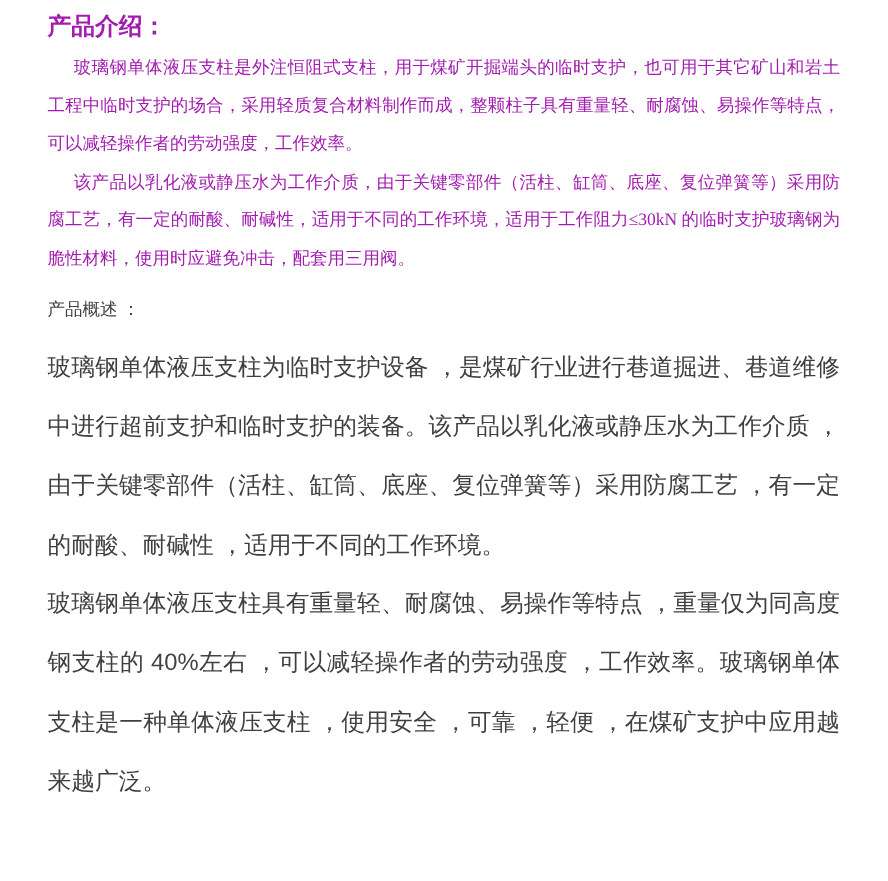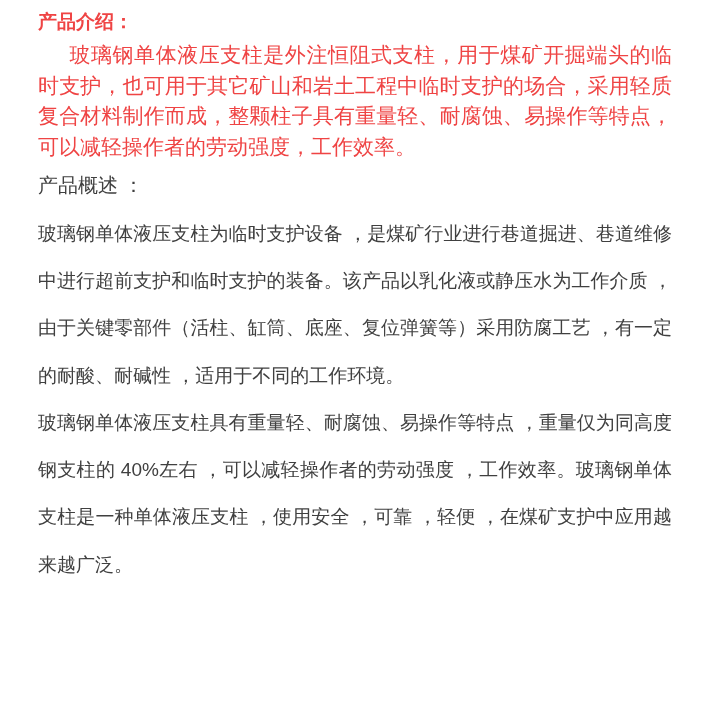--- a/index.html
+++ b/index.html
@@ -20,52 +20,53 @@
     color: #000000;
   }
   .sec-intro .doc-title {
     font-size: 19px;
     font-weight: bold;
     line-height: 36px;
     margin: 0;
     text-align: left;
   }
   .sec-intro .para {
-    font-size: 21px;
+    font-size: 14px;
     line-height: 30.6px;
     margin: 0;
     text-align: justify;
     text-indent: 1.5em;
   }
   
   .sec-body {
     font-family: "Liberation Sans", "DejaVu Sans", sans-serif;
     color: #404040;
   }
   .sec-body .sub-title {
-    font-size: 20px;
+    font-size: 14px;
     font-weight: normal;
     line-height: 47.3px;
     margin: 0;
     text-align: left;
   }
   .sec-body .para {
     font-size: 19px;
     line-height: 47.3px;
     margin: 0;
     text-align: justify;
     text-indent: 0;
   }
 </style>
 </head>
 <body style="background: rgb(255, 255, 255);">
 
-<section class="sec-intro" style="color: #ef4444;">
+<section class="sec-intro" style="color: #a21caf;">
   <h1 class="doc-title">产品介绍：</h1>
   <p class="para">玻璃钢单体液压支柱是外注恒阻式支柱，用于煤矿开掘端头的临时支护，也可用于其它矿山和岩土工程中临时支护的场合，采用轻质复合材料制作而成，整颗柱子具有重量轻、耐腐蚀、易操作等特点，可以减轻操作者的劳动强度，工作效率。</p>
+  <p class="para">该产品以乳化液或静压水为工作介质，由于关键零部件（活柱、缸筒、底座、复位弹簧等）采用防腐工艺，有一定的耐酸、耐碱性，适用于不同的工作环境，适用于工作阻力≤30kN 的临时支护玻璃钢为脆性材料，使用时应避免冲击，配套用三用阀。</p>
 </section>
 
 <section class="sec-body" style="color: rgb(64, 64, 64);">
   <h2 class="sub-title">产品概述 ：</h2>
   <p class="para">玻璃钢单体液压支柱为临时支护设备 ，是煤矿行业进行巷道掘进、巷道维修中进行超前支护和临时支护的装备。该产品以乳化液或静压水为工作介质 ，由于关键零部件（活柱、缸筒、底座、复位弹簧等）采用防腐工艺 ，有一定的耐酸、耐碱性 ，适用于不同的工作环境。</p>
 </section>
 
 <section class="sec-body" style="color: rgb(64, 64, 64);">
   <p class="para">玻璃钢单体液压支柱具有重量轻、耐腐蚀、易操作等特点 ，重量仅为同高度钢支柱的 40%左右 ，可以减轻操作者的劳动强度 ，工作效率。玻璃钢单体支柱是一种单体液压支柱 ，使用安全 ，可靠 ，轻便 ，在煤矿支护中应用越来越广泛。</p>
 </section>

